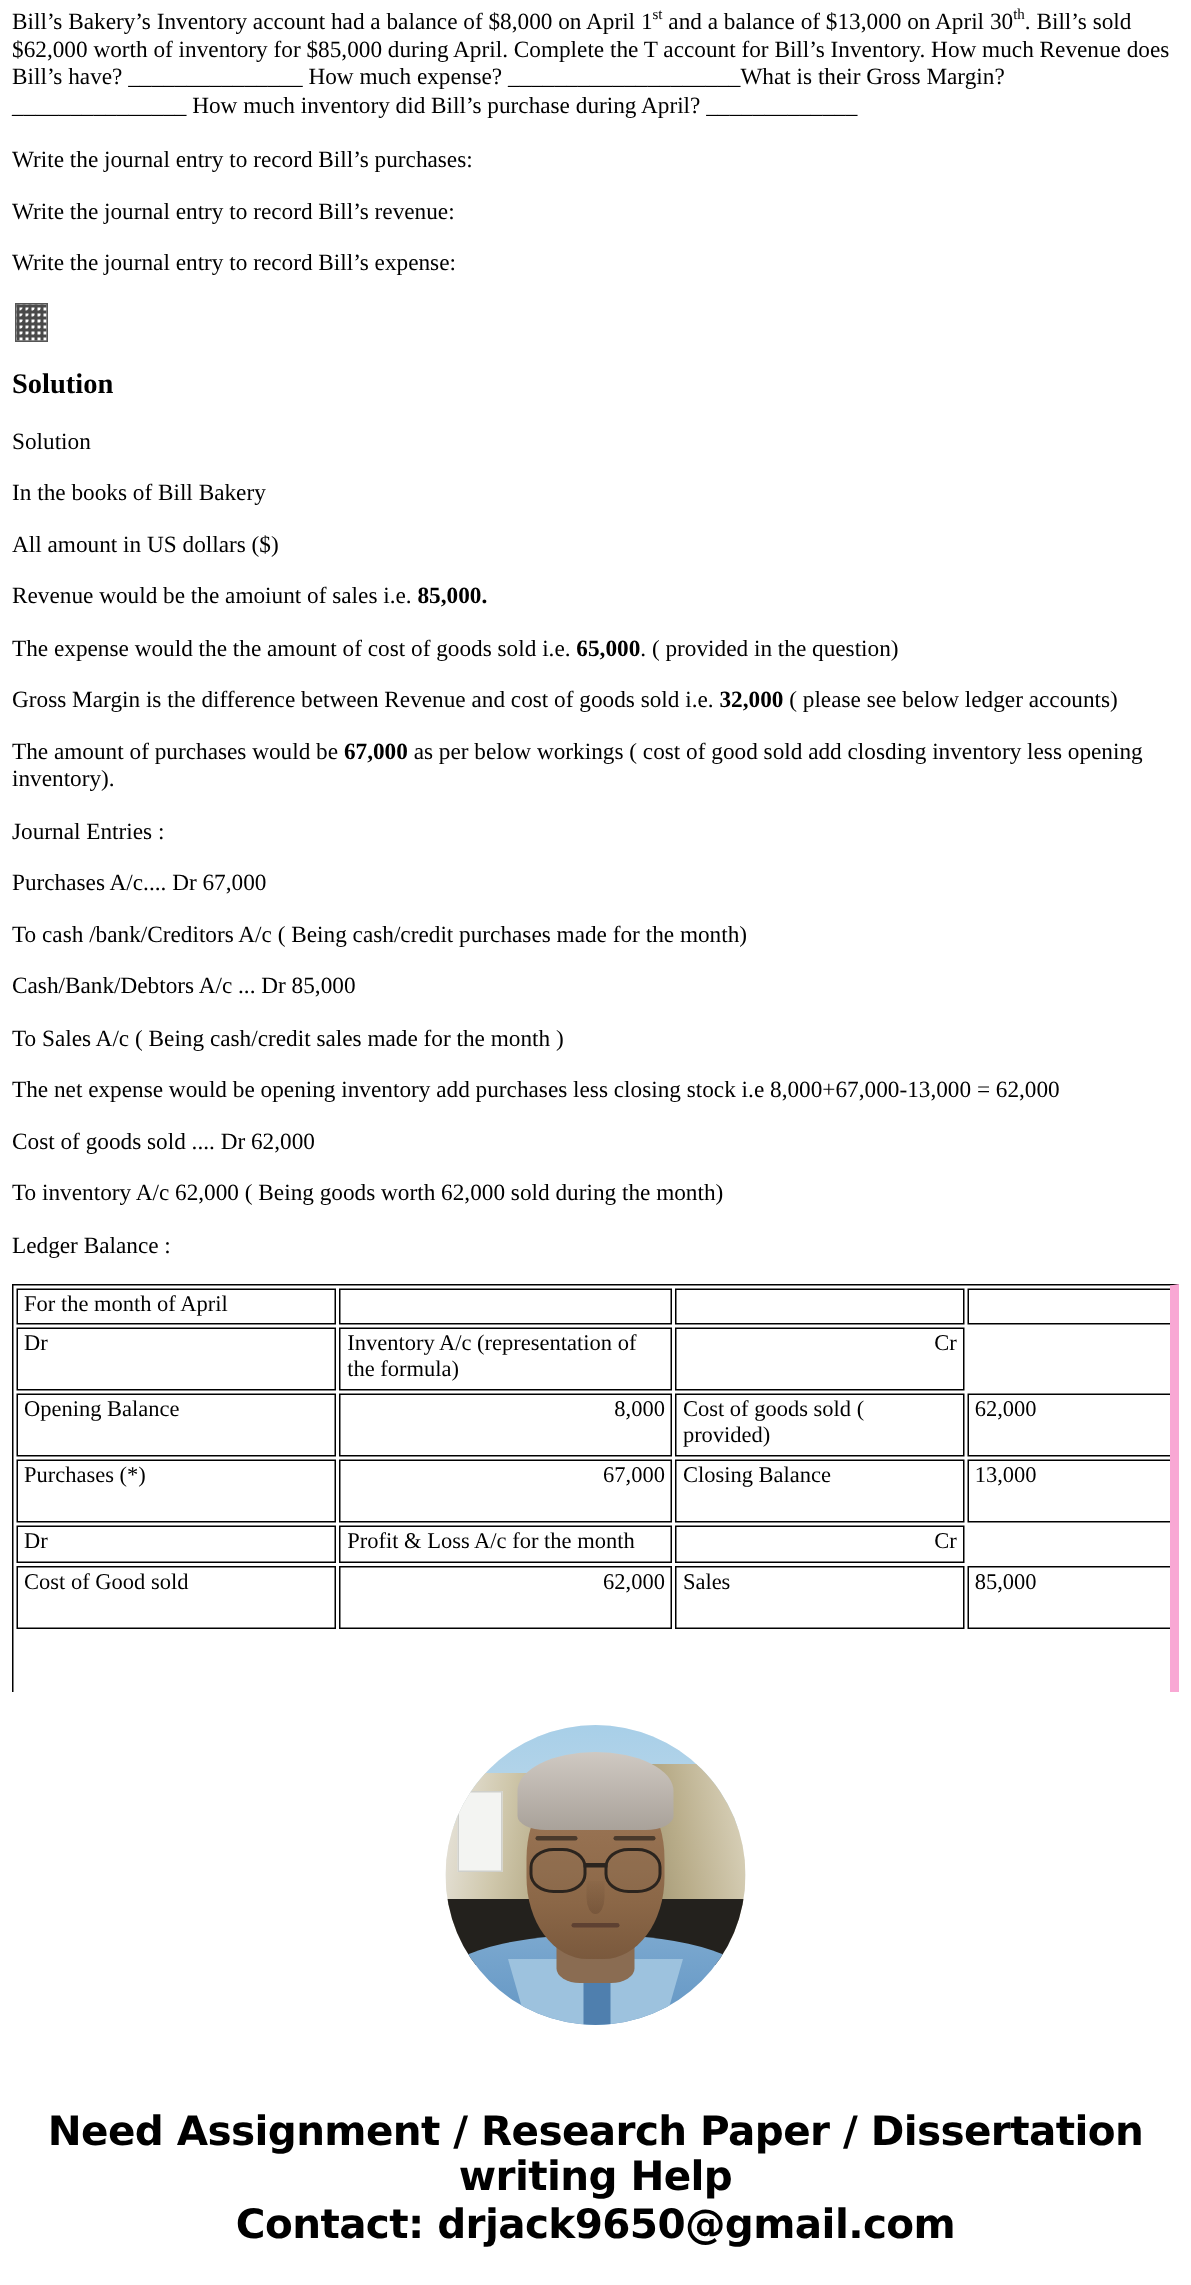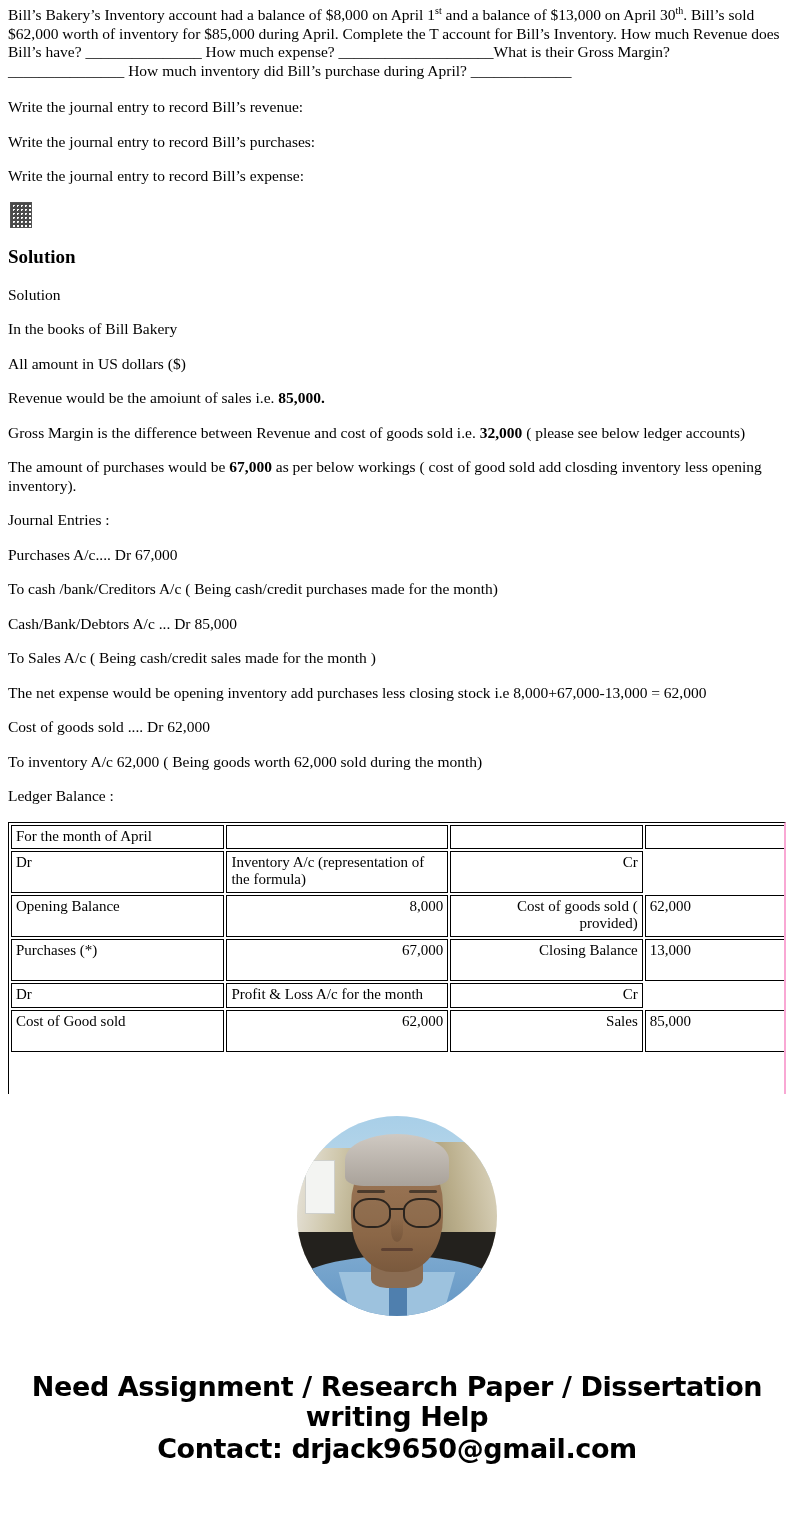--- a/index.html
+++ b/index.html
@@ -69,42 +69,42 @@
   }
 
   
   .ledger-wrap {
     margin-top: 8px;
     height: 272px;
     overflow: hidden;
     position: relative;
     border-top: 1px solid #000;
     border-left: 1px solid #000;
-    border-right: 2px solid #f9a8d4;
+    border-right: 6px solid #f9a8d4;
     box-sizing: border-box;
     width: 778px;
   }
   table.ledger {
     border-collapse: separate;
     border-spacing: 2px;
     width: 778px;
     table-layout: fixed;
     font-size: 15px;
     line-height: 17px;
   }
   table.ledger td {
     border: 1px solid #000;
     padding: 2px 4px;
     vertical-align: top;
     box-sizing: border-box;
     background: #fff;
   }
   td.c1 { width: 204px; }
   td.c2 { width: 212px; }
-  td.c3 { width: 184px; text-align: right; }
+  td.c3 { width: 184px; }
   td.c4 { width: 134px; }
   td.ctr { text-align: right; vertical-align: middle; }
   td.num-b { vertical-align: bottom; }
   tr.r-head td { height: 24px; }
   tr.r-drcr td { height: 42px; }
   tr.r-body td { height: 42px; }
   tr.r-drcr2 td { height: 25px; }
 
   
   .portrait-block {
@@ -230,34 +230,35 @@
   .cta .line3 { display: block; margin-top: 2px; }
 </style>
 </head>
 <body>
 
 <div class="page">
   <div class="doc">
 
     <p class="para intro"><span>Bill’s Bakery’s Inventory account had a balance of $8,000 on April 1</span><sup>st</sup><span> and a balance of $13,000 on April 30</span><sup>th</sup><span>. Bill’s sold $62,000 worth of inventory for $85,000 during April. Complete the T account for Bill’s Inventory. How much Revenue does Bill’s have? _______________ How much expense? ____________________What is their Gross Margin? _______________ How much inventory did Bill’s purchase during April? _____________</span></p>
 
+    <p class="para">Write the journal entry to record Bill’s purchases:</p>
     <p class="para">Write the journal entry to record Bill’s revenue:</p>
-    <p class="para">Write the journal entry to record Bill’s purchases:</p>
     <p class="para">Write the journal entry to record Bill’s expense:</p>
 
     <span class="broken-img"></span>
 
     <h2 class="solution-heading">Solution</h2>
 
     <p class="para">Solution</p>
     <p class="para">In the books of Bill Bakery</p>
     <p class="para">All amount in US dollars ($)</p>
 
     <p class="para"><span>Revenue would be the amoiunt of sales i.e. </span><span class="b">85,000.</span></p>
 
+    <p class="para"><span>The expense would the the amount of cost of goods sold i.e. </span><span class="b">65,000</span><span>. ( provided in the question)</span></p>
 
     <p class="para"><span>Gross Margin is the difference between Revenue and cost of goods sold i.e. </span><span class="b">32,000</span><span> ( please see below ledger accounts)</span></p>
 
     <p class="para"><span>The amount of purchases would be </span><span class="b">67,000</span><span> as per below workings ( cost of good sold add closding inventory less opening inventory).</span></p>
 
     <p class="para">Journal Entries :</p>
 
     <p class="para">Purchases A/c.... Dr 67,000</p>
     <p class="para">To cash /bank/Creditors A/c ( Being cash/credit purchases made for the month)</p>
     <p class="para">Cash/Bank/Debtors A/c ... Dr 85,000</p>

